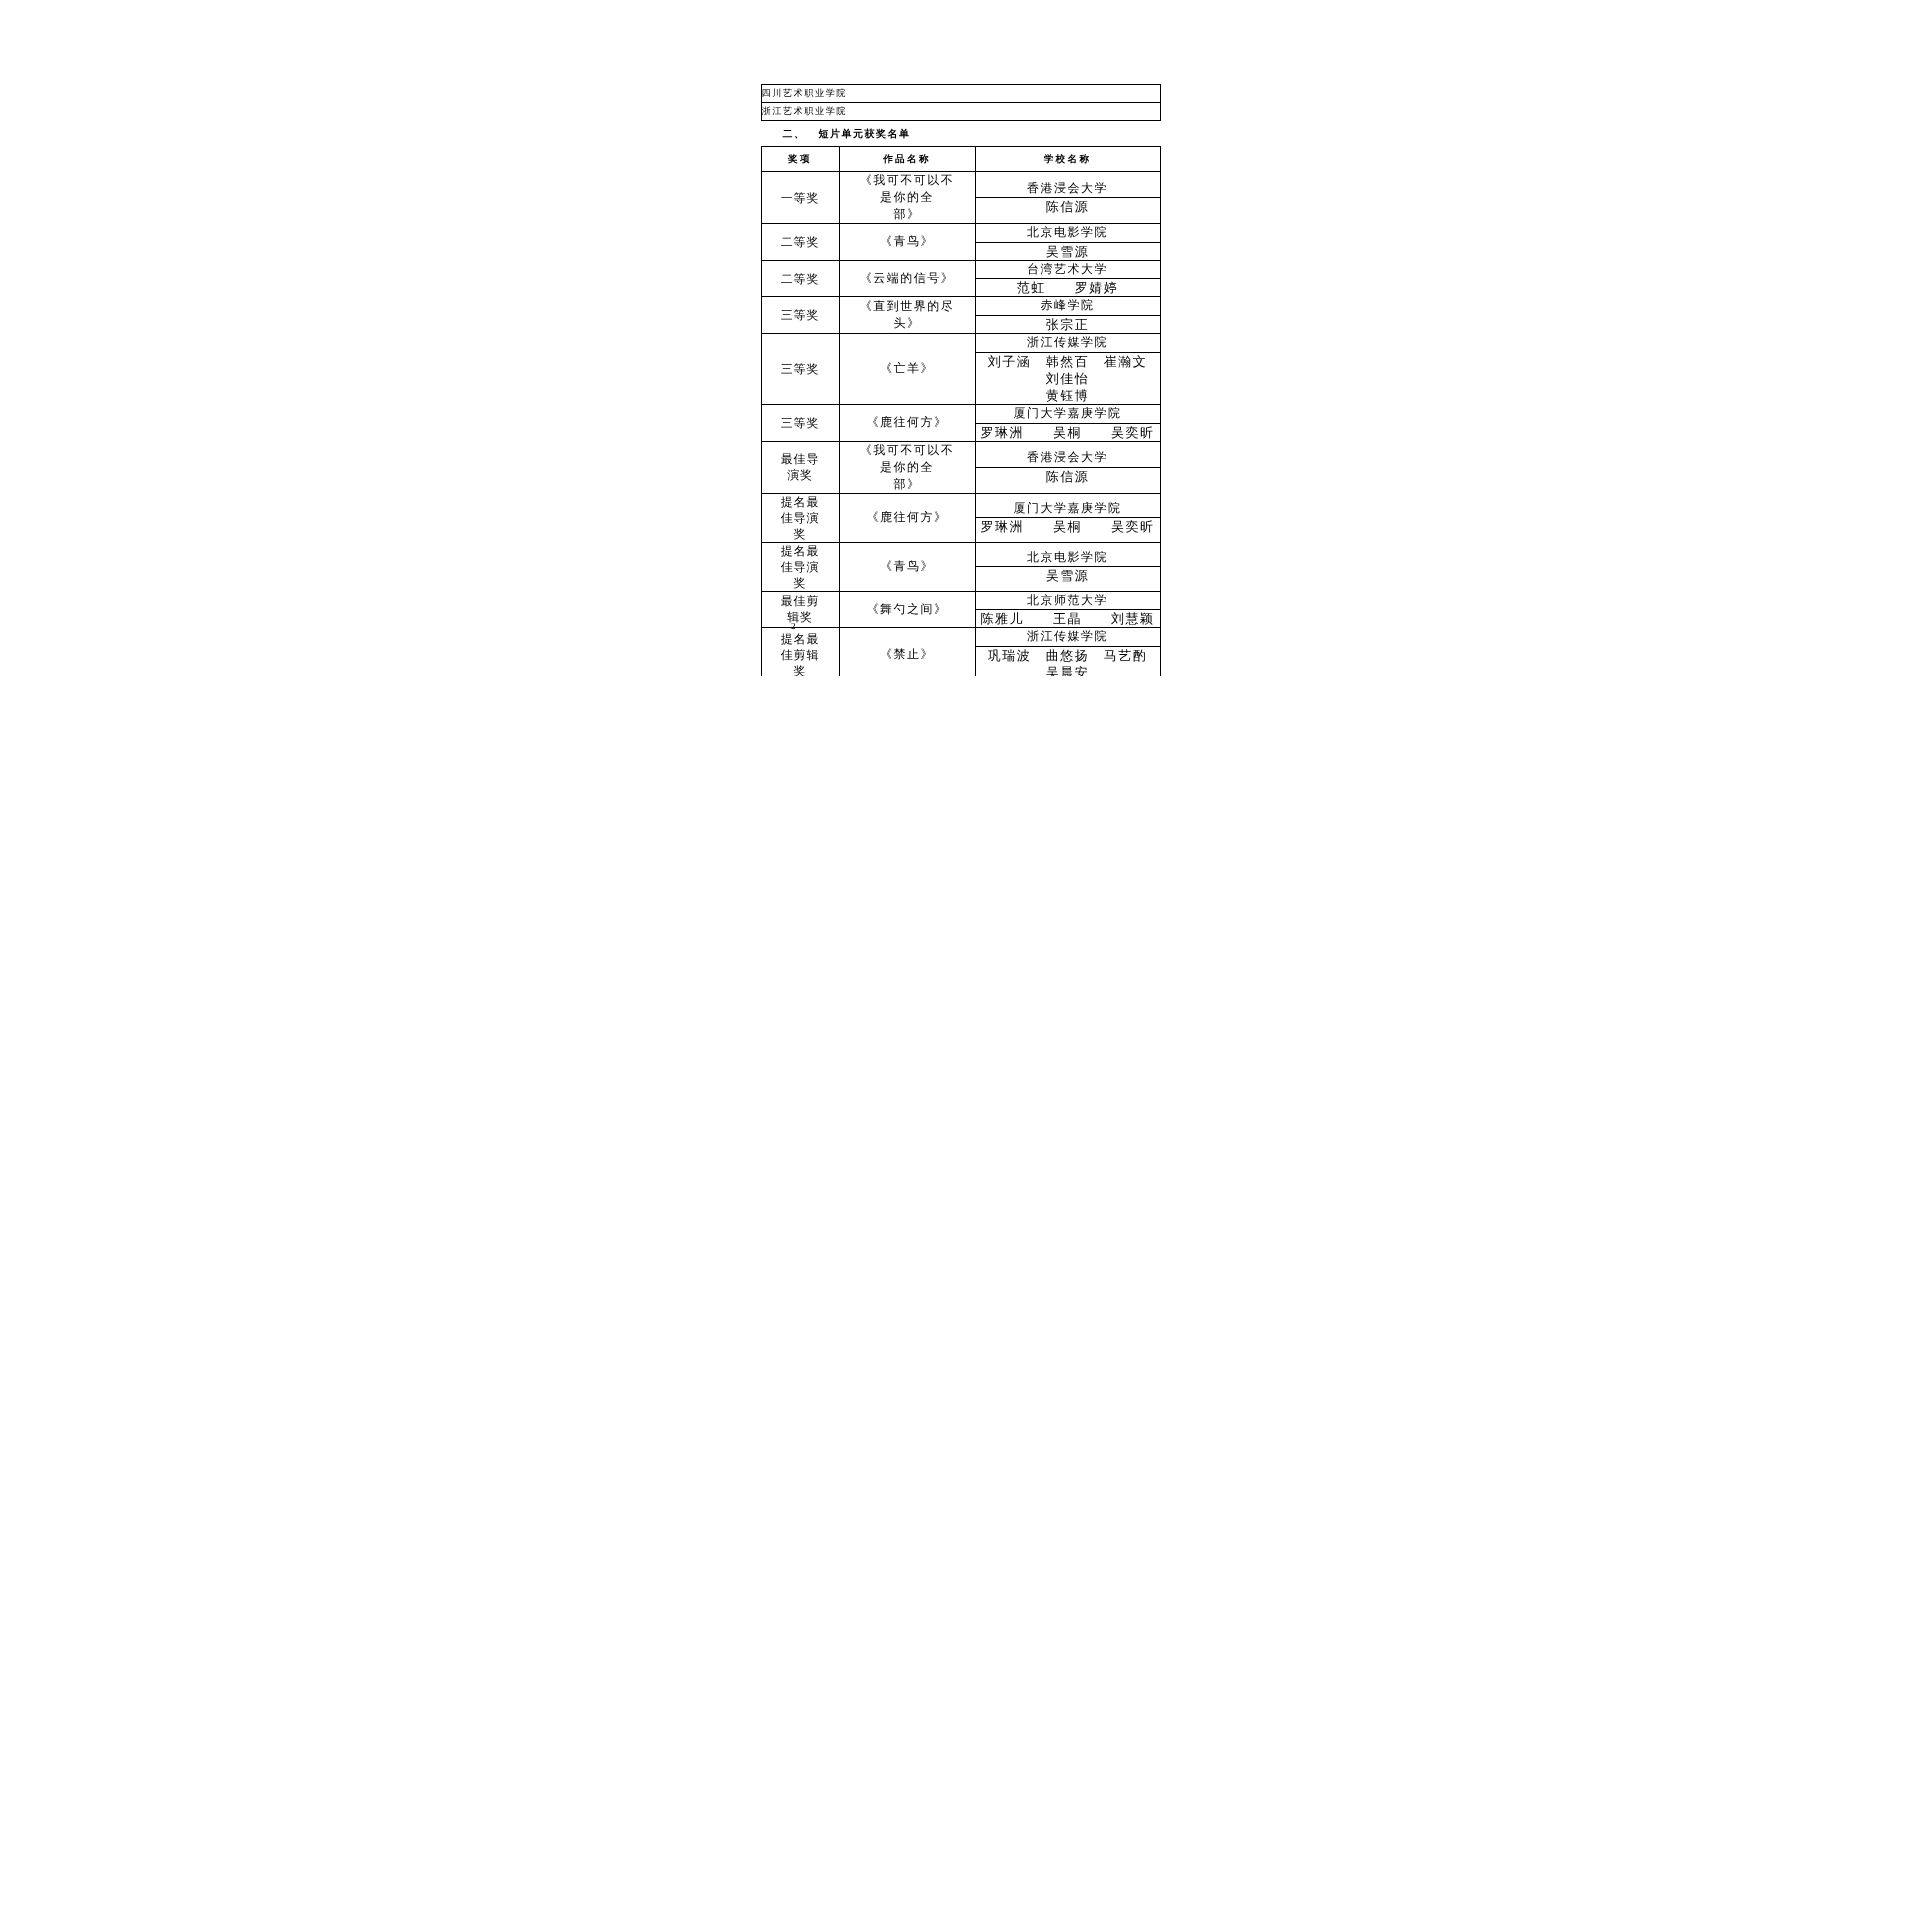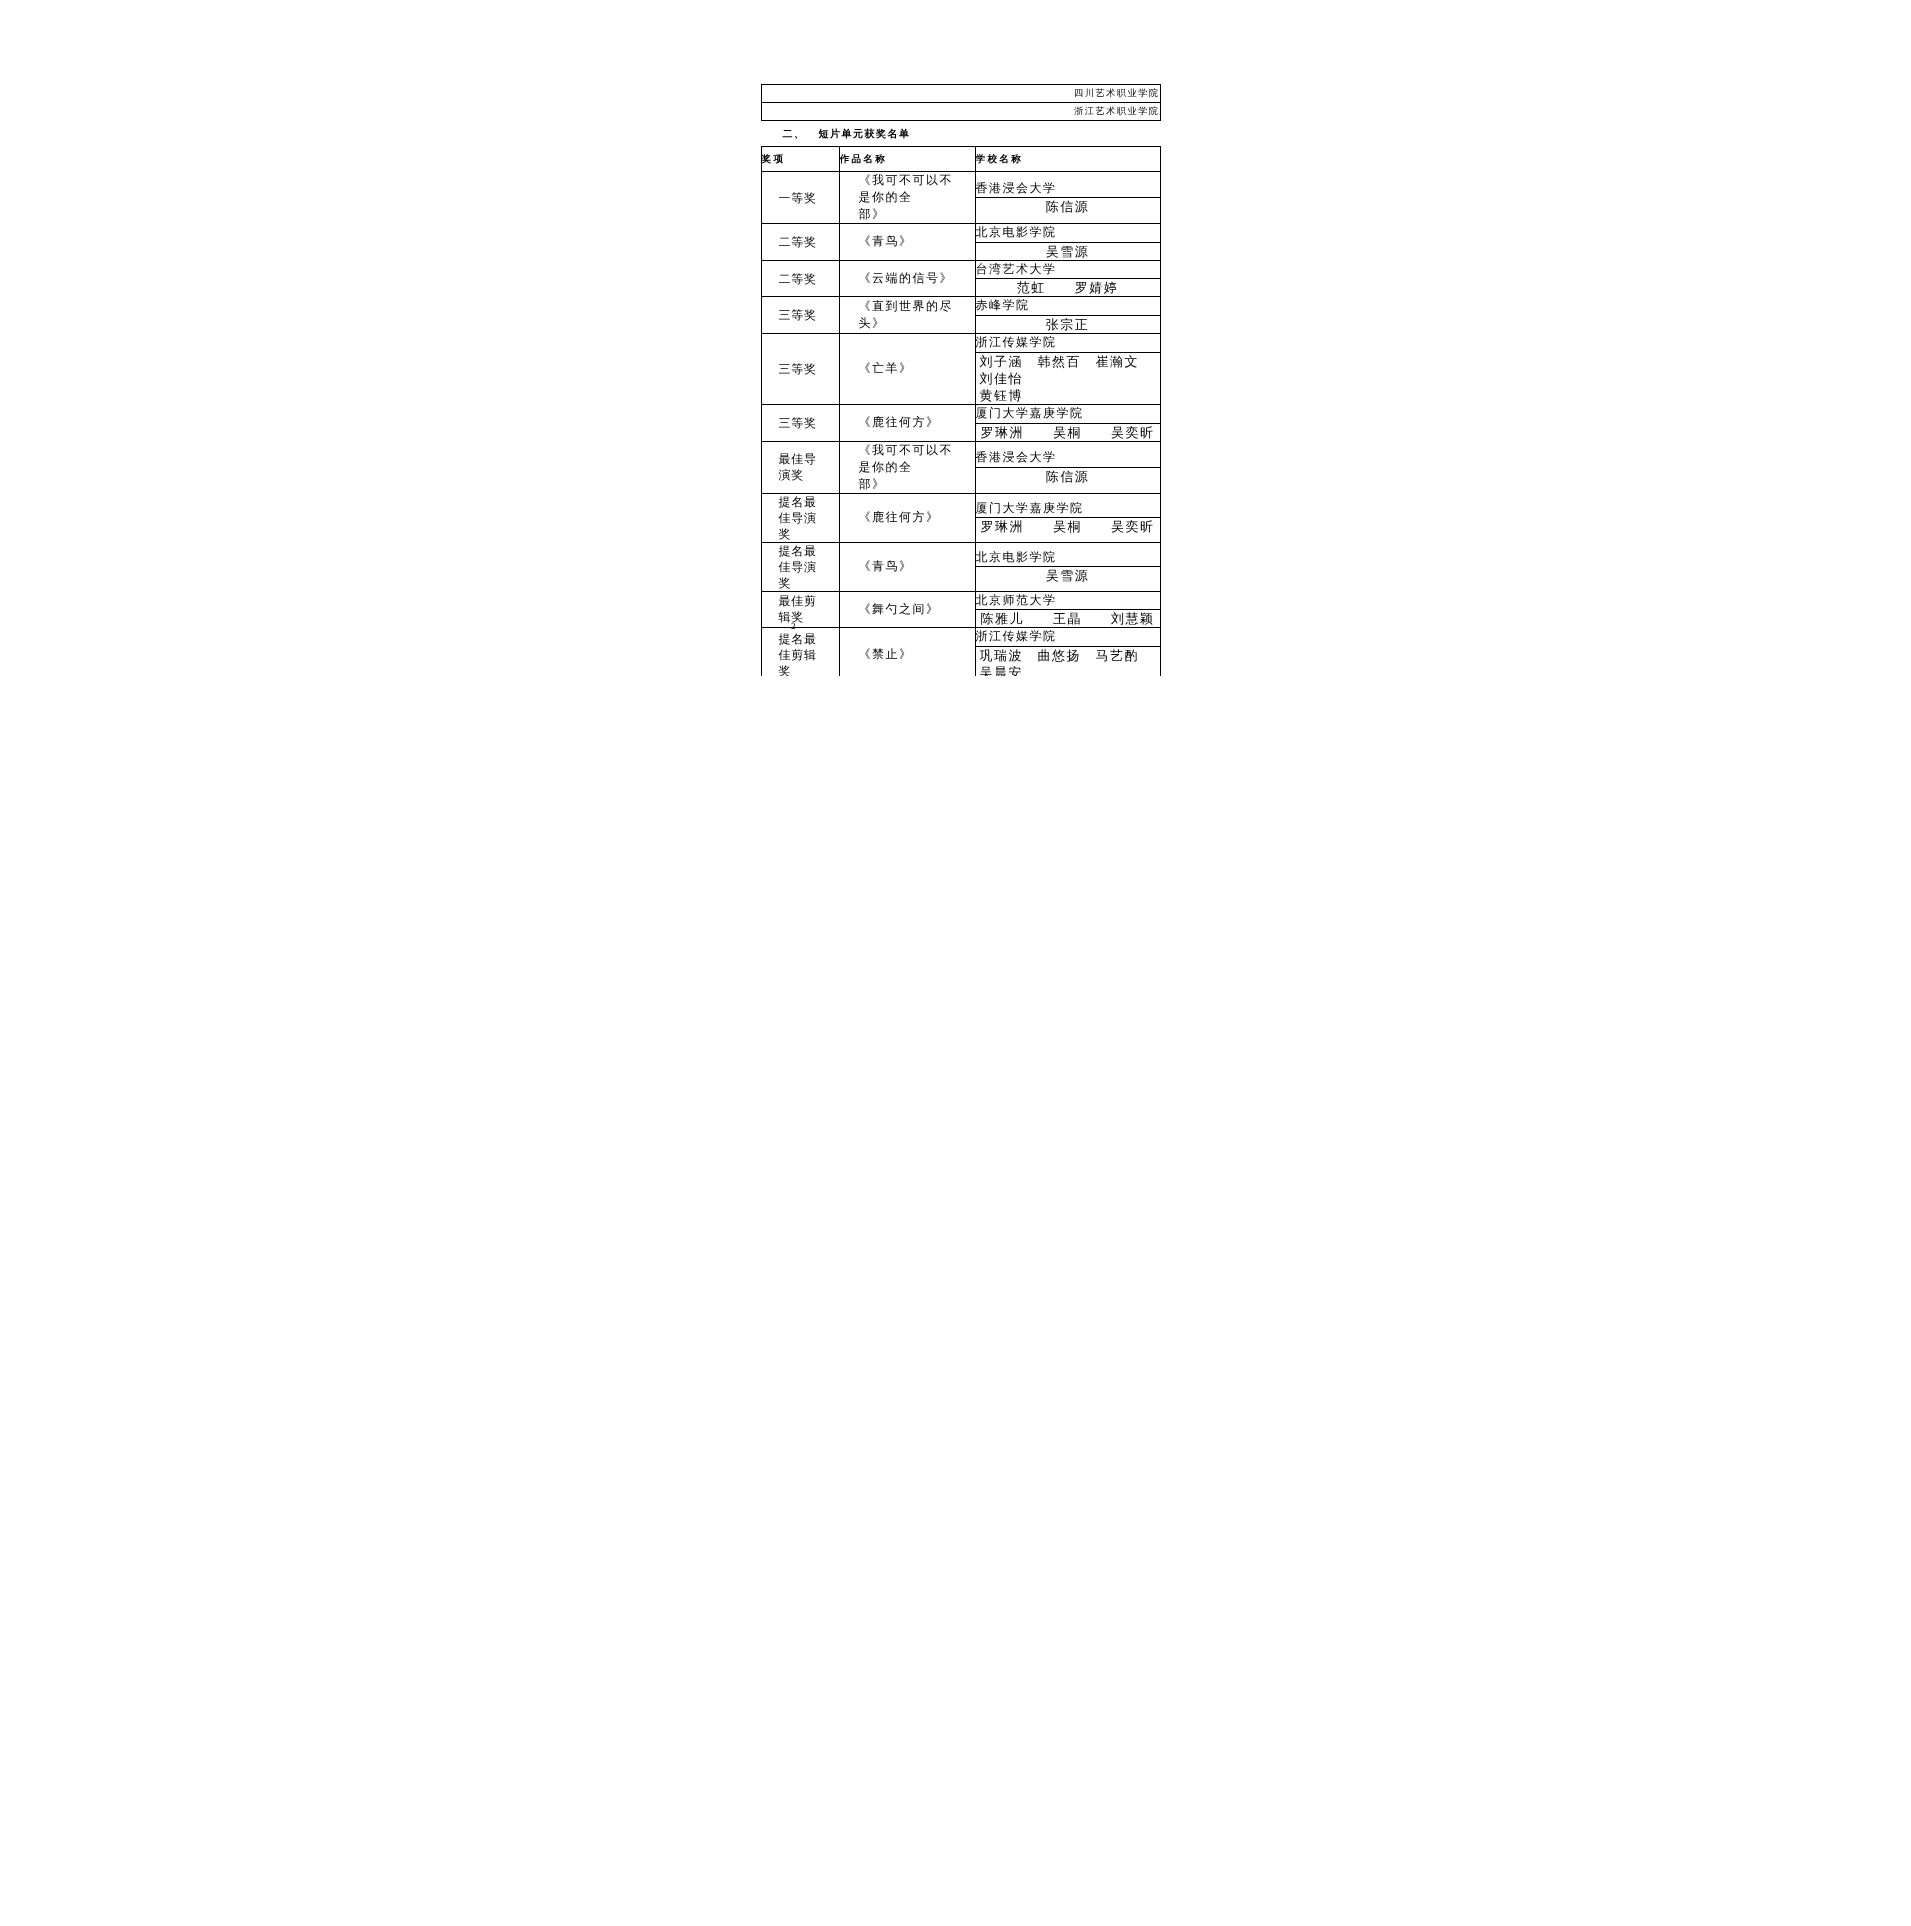--- a/index.html
+++ b/index.html
@@ -15,42 +15,42 @@
   }
 
   
   .cont-table {
     position:absolute; left:44px; top:84px; width:400px;
     border-collapse:collapse; table-layout:fixed;
   }
   .cont-table td {
     border:0.4px solid #000;
     border-top:0.8px solid #000; border-bottom:0.8px solid #000;
-    height:18px; text-align:right; vertical-align:middle;
+    height:18px; text-align:left; vertical-align:middle;
     font-size:9.2px; letter-spacing:1.5px;
   }
 
   
   .heading {
     position:absolute; left:66px; top:127px;
     font-family:Liberation Sans, sans-serif;
     font-weight:bold; font-size:10px; letter-spacing:1.5px;
     white-space:nowrap;
   }
   .heading .num { display:inline-block; margin-right:13px; }
 
   
   .awards {
     position:absolute; left:44px; top:146px; width:400px;
     border-collapse:collapse; table-layout:fixed;
   }
   .awards th, .awards td {
     border:0.4px solid #000;
     border-top:0.8px solid #000; border-bottom:0.8px solid #000;
-    text-align:left; vertical-align:middle;
+    text-align:center; vertical-align:middle;
   }
   .awards th {
     height:25px;
     font-family:"Liberation Sans","DejaVu Sans",sans-serif;
     font-weight:bold; font-size:9.6px; letter-spacing:2.3px;
   }
   .awards td.award {
     font-size:12px; letter-spacing:0.8px; line-height:16px;
     white-space:pre-line; padding:0 17px;
   }

